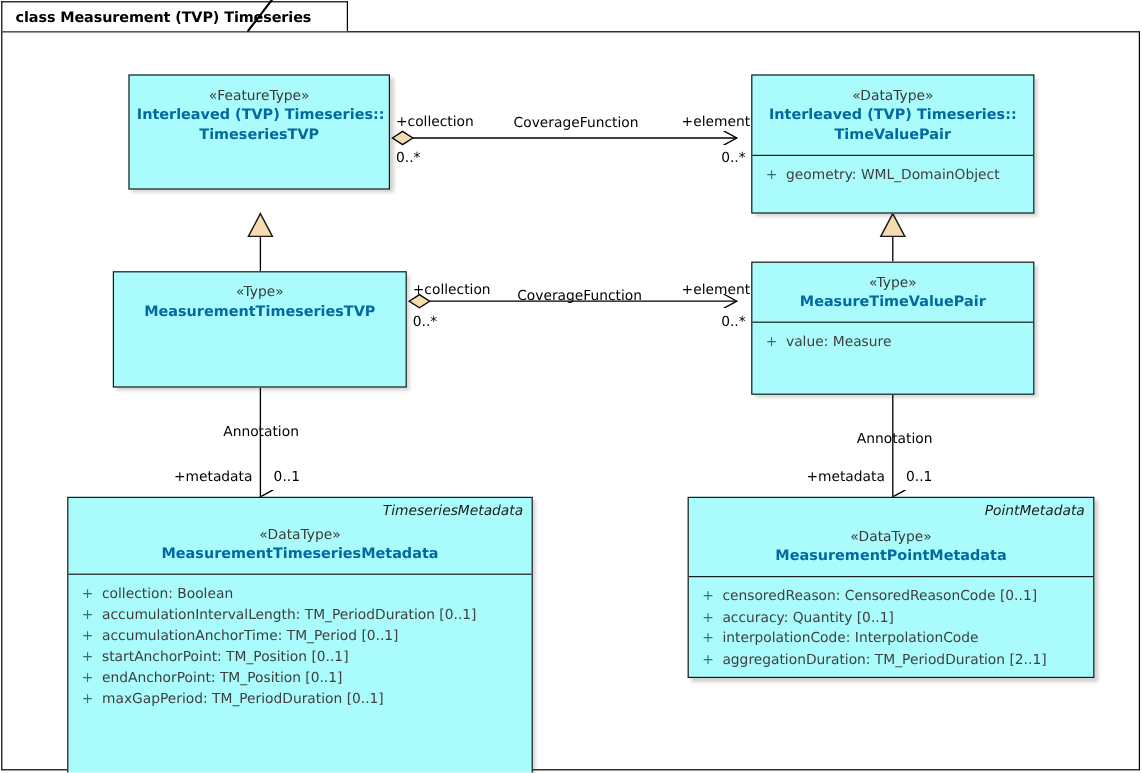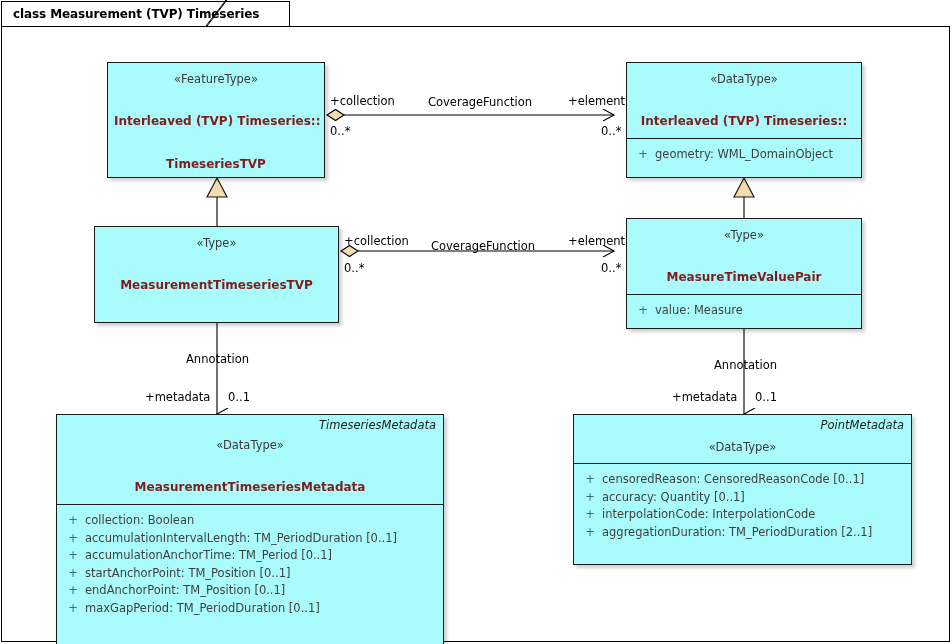--- a/index.html
+++ b/index.html
@@ -80,24 +80,23 @@
   }
   .stereo {
     font-size: 11.5px;
     color: #3a3a3a;
     line-height: 16px;
     white-space: nowrap;
   }
   .cname {
     font-size: 12px;
     font-weight: bold;
-    color: #7f1d1d;
+    color: #0369a1;
     line-height: 17px;
     white-space: nowrap;
-    margin-top: 26px;
   }
   .pkglabel {
     position: absolute;
     right: 7px;
     top: 3px;
     font-size: 11.5px;
     font-style: italic;
     color: #1a1a1a;
     white-space: nowrap;
   }
@@ -207,32 +206,33 @@
   <div class="ctext" style="left:601px; top:261px;">0..*</div>
 
   <div class="ctext" style="left:186px; top:352px;">Annotation</div>
   <div class="ctext" style="left:145px; top:390px;">+metadata</div>
   <div class="ctext" style="left:228px; top:390px;">0..1</div>
 
   <div class="ctext" style="left:714px; top:358px;">Annotation</div>
   <div class="ctext" style="left:672px; top:390px;">+metadata</div>
   <div class="ctext" style="left:755px; top:390px;">0..1</div>
 
-  <div class="uml" style="left:107px; top:62px; width:218px; height:116px;">
+  <div class="uml" style="left:107px; top:62px; width:218px; height:96px;">
     <div class="uml-header">
       <div class="stereo">«FeatureType»</div>
       <div class="cname">Interleaved (TVP) Timeseries::</div>
       <div class="cname">TimeseriesTVP</div>
     </div>
   </div>
 
   <div class="uml" style="left:626px; top:62px; width:236px; height:116px;">
     <div class="uml-header">
       <div class="stereo">«DataType»</div>
       <div class="cname">Interleaved (TVP) Timeseries::</div>
+      <div class="cname">TimeValuePair</div>
     </div>
     <div class="uml-divider attrs">
       <div class="attr">
         <span class="attr-vis">+</span>
         <span class="attr-text">geometry: WML_DomainObject</span>
       </div>
     </div>
   </div>
 
   <div class="uml" style="left:94px; top:226px; width:245px; height:97px;">
@@ -286,20 +286,21 @@
         <span class="attr-vis">+</span>
         <span class="attr-text">maxGapPeriod: TM_PeriodDuration [0..1]</span>
       </div>
     </div>
   </div>
 
   <div class="uml" style="left:573px; top:414px; width:339px; height:151px;">
     <div class="uml-header" style="position:relative; padding-top:24px;">
       <div class="pkglabel">PointMetadata</div>
       <div class="stereo">«DataType»</div>
+      <div class="cname">MeasurementPointMetadata</div>
     </div>
     <div class="uml-divider attrs">
       <div class="attr">
         <span class="attr-vis">+</span>
         <span class="attr-text">censoredReason: CensoredReasonCode [0..1]</span>
       </div>
       <div class="attr">
         <span class="attr-vis">+</span>
         <span class="attr-text">accuracy: Quantity [0..1]</span>
       </div>

